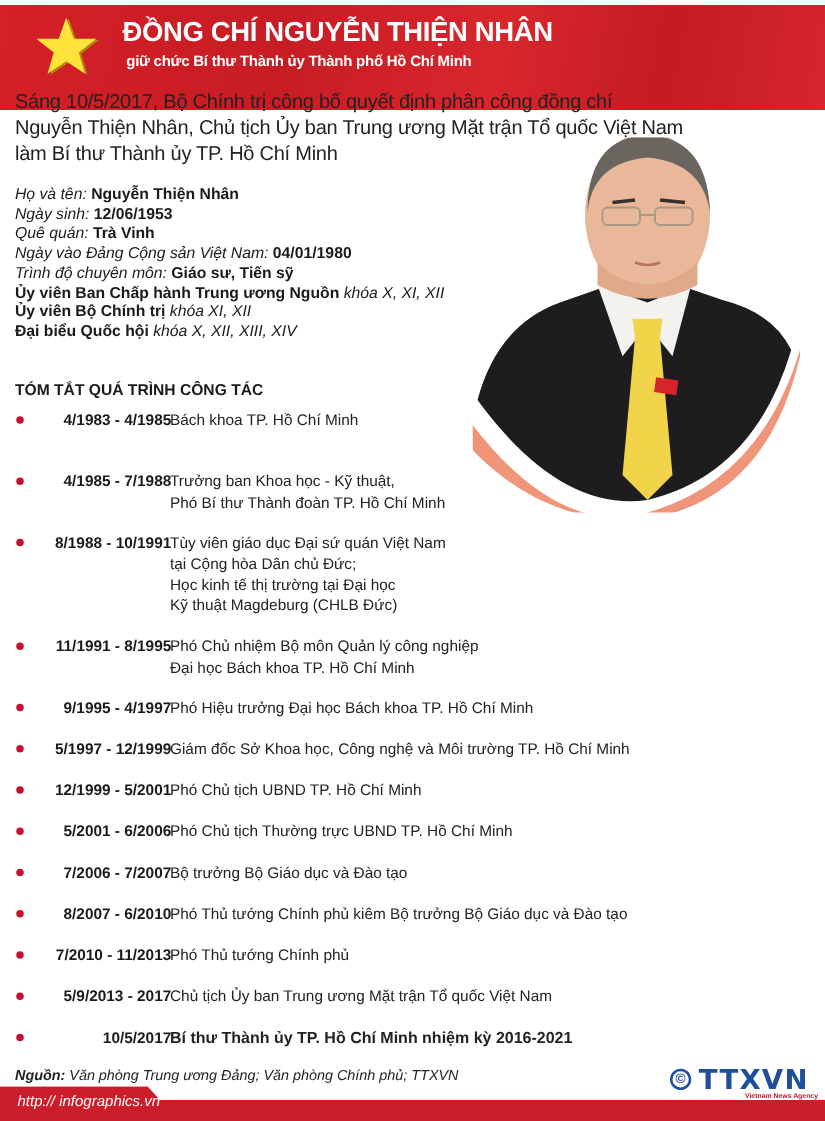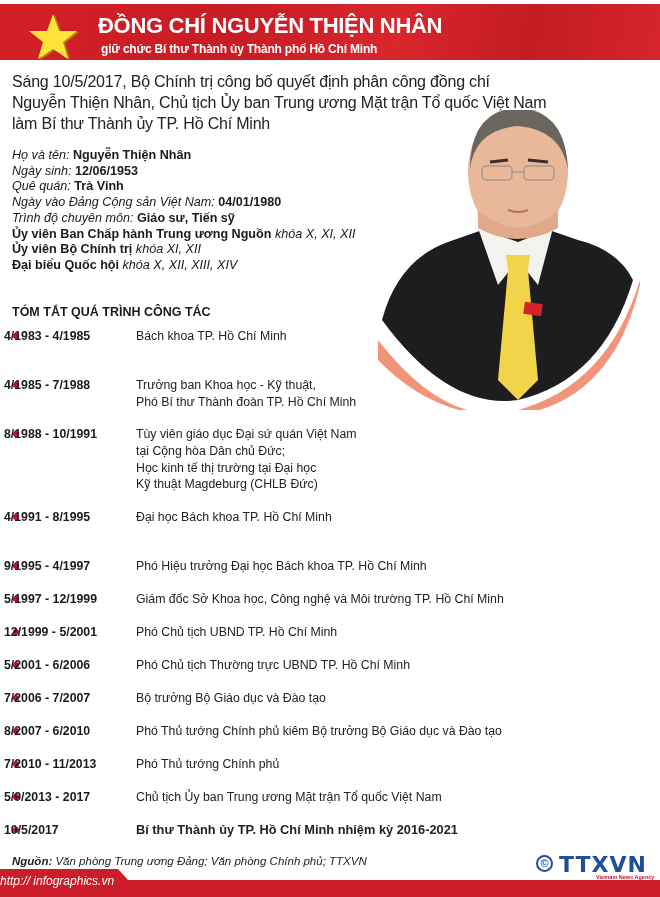--- a/index.html
+++ b/index.html
@@ -1,20 +1,20 @@
 <!DOCTYPE html>
 <html><head>
 <meta charset="utf-8">
 <style>
   * { box-sizing: border-box; margin: 0; padding: 0; }
   html, body { width: 660px; height: 897px; overflow: hidden; background: #ffffff; }
   body { position: relative; font-family: "Liberation Sans", "DejaVu Sans", sans-serif; color: #1a1a1a; }
 
   .header {
-    position: absolute; left: 0; top: 4px; width: 660px; height: 56px;
+    position: absolute; left: 0; top: 4px; width: 660px; height: 84px;
     background: linear-gradient(100deg, #d42027 0%, #c81c24 35%, #d9262d 60%, #c41b22 80%, #d6252c 100%);
   }
   .header .star { position: absolute; left: 28px; top: 8px; width: 52px; height: 50px; }
   .header .title {
     position: absolute; left: 98px; top: 9px; color: #fff; font-weight: bold;
     font-size: 22px; letter-spacing: -0.3px; font-family: "Liberation Sans", sans-serif;
   }
   .header .subtitle {
     position: absolute; left: 101px; top: 38px; color: #fff; font-weight: bold;
     font-size: 12px; letter-spacing: -0.2px;
@@ -33,33 +33,33 @@
   .profile .val { font-weight: bold; }
   .profile .sfx { font-style: italic; }
 
   .section-title {
     position: absolute; left: 12px; top: 305px; font-weight: bold; font-size: 12.5px; color: #1a1a1a;
   }
 
   .timeline { position: absolute; left: 0; top: 0; }
   .tl-item { position: absolute; left: 0; width: 560px; font-size: 12.3px; line-height: 16.8px; }
   .tl-dot { position: absolute; left: 13px; top: 5px; width: 6px; height: 6px; border-radius: 50%; background: #c8102e; }
-  .tl-date { position: absolute; left: 4px; width: 104px; text-align: left; font-weight: bold; color: #1a1a1a; white-space: nowrap; }
+  .tl-date { position: absolute; left: 33px; width: 104px; text-align: right; font-weight: bold; color: #1a1a1a; white-space: nowrap; }
   .tl-desc { position: absolute; left: 136px; color: #222; white-space: nowrap; }
   .tl-desc.bold { font-weight: bold; font-size: 12.8px; }
 
   .source { position: absolute; left: 12px; top: 855px; font-size: 11.5px; font-style: italic; color: #222; }
   .source b { font-weight: bold; }
 
   .footer-bar { position: absolute; left: 0; top: 880px; width: 660px; height: 17px; background: #cc1d2a; }
   .footer-tab {
     position: absolute; left: 0; top: 869px; width: 128px; height: 28px; background: #cc1d2a;
     clip-path: polygon(0 0, 118px 0, 128px 11px, 128px 28px, 0 28px);
   }
-  .footer-url { position: absolute; left: 0; top: 874px; color: #fff; font-style: italic; font-size: 12px; }
+  .footer-url { position: absolute; left: 14px; top: 874px; color: #fff; font-style: italic; font-size: 12px; }
 
   .logo { position: absolute; left: 536px; top: 852px; width: 122px; height: 28px; }
   .logo .copy { position: absolute; left: 0; top: 3px; width: 17px; height: 17px; border: 2px solid #1f4e9c; border-radius: 50%;
     color: #1f4e9c; font-size: 11px; font-weight: bold; text-align: center; line-height: 13px; }
   .logo .brand { position: absolute; left: 23px; top: 0; color: #1f4e9c; font-weight: bold; font-size: 22px; letter-spacing: 1px; font-family: "DejaVu Sans", sans-serif; }
   .logo .tag { position: absolute; left: 60px; top: 22px; color: #c8102e; font-size: 5.5px; font-weight: bold; }
 </style>
 </head>
 <body>
 
@@ -152,22 +152,23 @@
     <span class="tl-date">8/1988 - 10/1991</span>
     <div class="tl-desc">
       <div>Tùy viên giáo dục Đại sứ quán Việt Nam</div>
       <div>tại Cộng hòa Dân chủ Đức;</div>
       <div>Học kinh tế thị trường tại Đại học</div>
       <div>Kỹ thuật Magdeburg (CHLB Đức)</div>
     </div>
   </div>
   <div class="tl-item" style="top:509px">
     <span class="tl-dot"></span>
-    <span class="tl-date">4/1991 - 8/1995</span>
-    <div class="tl-desc">
+    <span class="tl-date">11/1991 - 8/1995</span>
+    <div class="tl-desc">
+      <div>Phó Chủ nhiệm Bộ môn Quản lý công nghiệp</div>
       <div>Đại học Bách khoa TP. Hồ Chí Minh</div>
     </div>
   </div>
   <div class="tl-item" style="top:558px">
     <span class="tl-dot"></span>
     <span class="tl-date">9/1995 - 4/1997</span>
     <div class="tl-desc">
       <div>Phó Hiệu trưởng Đại học Bách khoa TP. Hồ Chí Minh</div>
     </div>
   </div>

